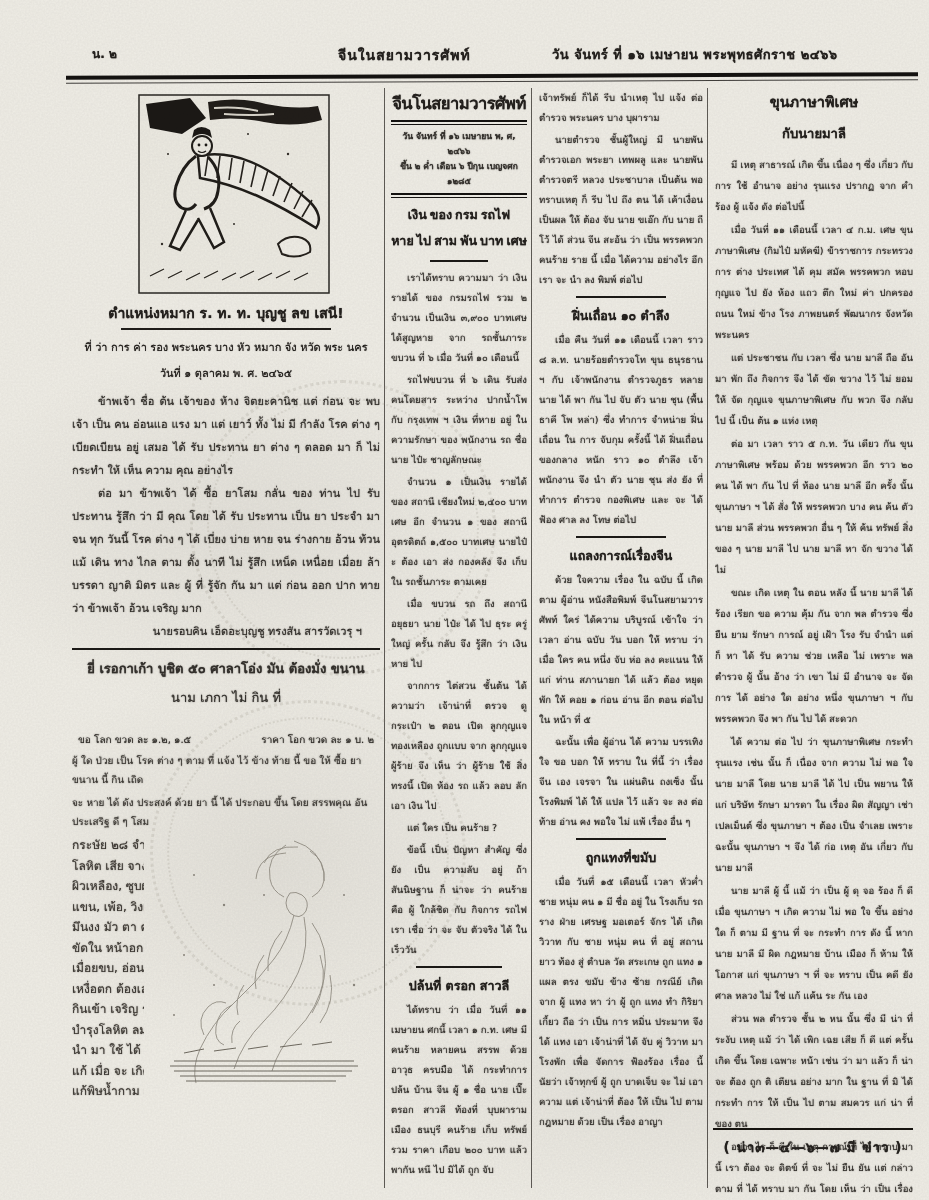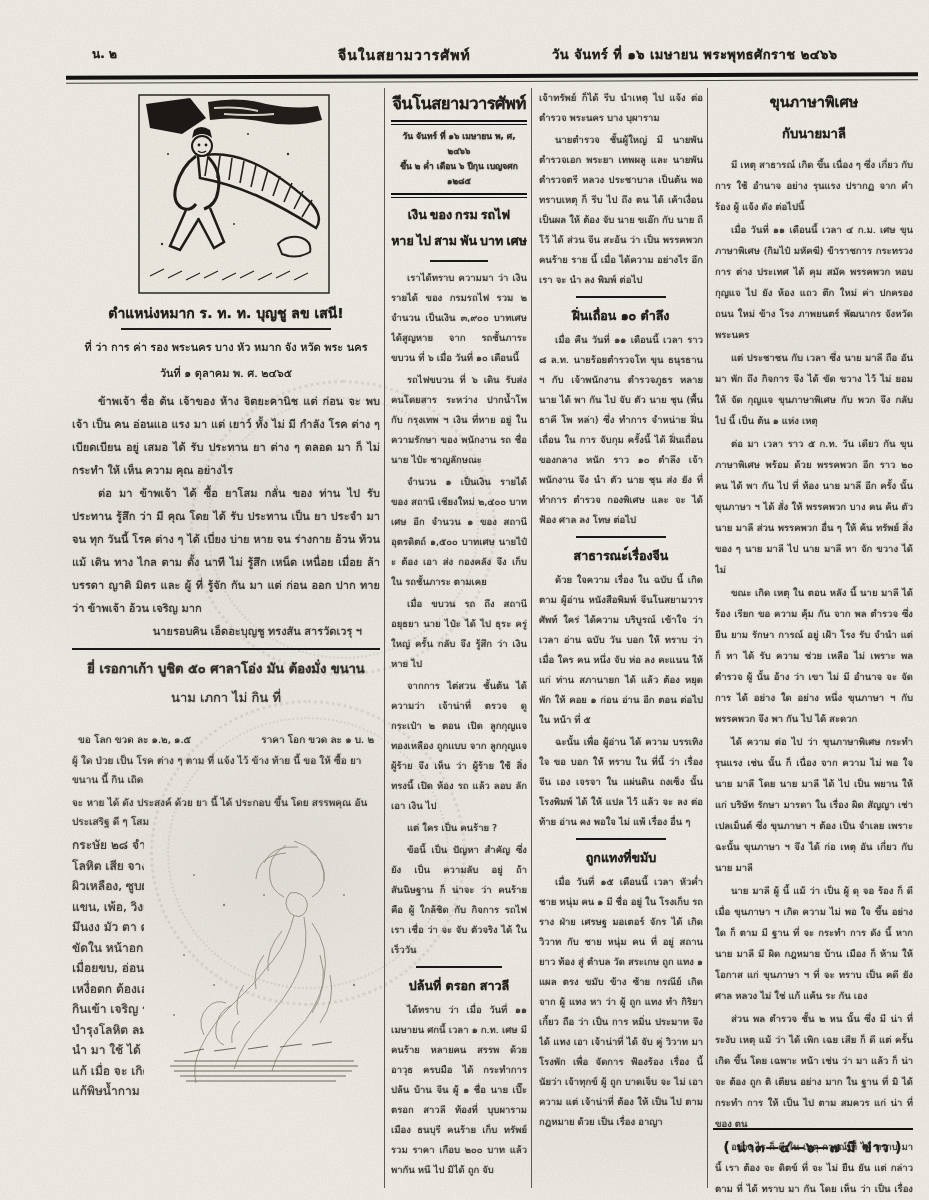--- a/index.html
+++ b/index.html
@@ -233,21 +233,21 @@
     <div class="body-s blurink">
       <p style="text-indent:0">เจ้าทรัพย์ ก็ได้ รีบ นำเหตุ ไป แจ้ง ต่อ ตำรวจ พระนคร บาง บุผาราม</p>
       <p>นายตำรวจ ชั้นผู้ใหญ่ มี นายพันตำรวจเอก พระยา เทพผลู และ นายพันตำรวจตรี หลวง ประชาบาล เป็นต้น พอ ทราบเหตุ ก็ รีบ ไป ถึง ตน ได้ เค้าเงื่อน เป็นผล ให้ ต้อง จับ นาย ขเอ๊ก กับ นาย ถีโว้ ได้ ส่วน จีน สะอ้น ว่า เป็น พรรคพวก คนร้าย ราย นี้ เมื่อ ได้ความ อย่างไร อีก เรา จะ นำ ลง พิมพ์ ต่อไป</p>
     </div>
     <div class="shortrule" style="width:90px"></div>
     <div class="sub ink">ฝิ่นเถื่อน ๑๐ ตำลึง</div>
     <div class="body-s blurink">
       <p>เมื่อ คืน วันที่ ๑๑ เดือนนี้ เวลา ราว ๘ ล.ท. นายร้อยตำรวจโท ขุน ธนุรธาน ฯ กับ เจ้าพนักงาน ตำรวจภูธร หลาย นาย ได้ พา กัน ไป จับ ตัว นาย ชุน (พื้น ธาคี โพ หล่า) ซึ่ง ทำการ จำหน่าย ฝิ่นเถื่อน ใน การ จับกุม ครั้งนี้ ได้ ฝิ่นเถื่อน ของกลาง หนัก ราว ๑๐ ตำลึง เจ้าพนักงาน จึง นำ ตัว นาย ชุน ส่ง ยัง ที่ ทำการ ตำรวจ กองพิเศษ และ จะ ได้ ฟ้อง ศาล ลง โทษ ต่อไป</p>
     </div>
     <div class="shortrule" style="width:90px"></div>
-    <div class="sub ink">สาธารณะ์เรื่องจีน</div>
+    <div class="sub ink">แถลงการณ์เรื่องจีน</div>
     <div class="body-s blurink">
       <p>ด้วย ใจความ เรื่อง ใน ฉบับ นี้ เกิด ตาม ผู้อ่าน หนังสือพิมพ์ จีนโนสยามวารศัพท์ ใคร่ ได้ความ บริบูรณ์ เข้าใจ ว่า เวลา อ่าน ฉบับ วัน บอก ให้ ทราบ ว่า เมื่อ ใคร คน หนึ่ง จับ ห่อ ลง คะแนน ให้ แก่ ท่าน สภานายก ได้ แล้ว ต้อง หยุด พัก ให้ คอย ๑ ก่อน อ่าน อีก ตอน ต่อไป ใน หน้า ที่ ๕</p>
       <p>ฉะนั้น เพื่อ ผู้อ่าน ได้ ความ บรรเทิง ใจ ขอ บอก ให้ ทราบ ใน ที่นี้ ว่า เรื่อง จีน เอง เจรจา ใน แผ่นดิน ถงเซ็ง นั้น โรงพิมพ์ ได้ ให้ แปล ไว้ แล้ว จะ ลง ต่อ ท้าย อ่าน คง พอใจ ไม่ แพ้ เรื่อง อื่น ๆ</p>
     </div>
     <div class="shortrule" style="width:90px"></div>
     <div class="sub ink">ถูกแทงที่ขมับ</div>
     <div class="body-s blurink">
       <p>เมื่อ วันที่ ๑๕ เดือนนี้ เวลา หัวค่ำ ชาย หนุ่ม คน ๑ มี ชื่อ อยู่ ใน โรงเก็บ รถราง ฝ่าย เศรษฐ มอเตอร์ จักร ได้ เกิด วิวาท กับ ชาย หนุ่ม คน ที่ อยู่ สถาน ยาว ท้อง สู่ ตำบล วัด สระเกษ ถูก แทง ๑ แผล ตรง ขมับ ข้าง ซ้าย กรณีย์ เกิด จาก ผู้ แทง หา ว่า ผู้ ถูก แทง ทำ กิริยา เกี้ยว ถือ ว่า เป็น การ หมิ่น ประมาท จึง ได้ แทง เอา เจ้าน่าที่ ได้ จับ คู่ วิวาท มา โรงพัก เพื่อ จัดการ ฟ้องร้อง เรื่อง นี้ นัยว่า เจ้าทุกข์ ผู้ ถูก บาดเจ็บ จะ ไม่ เอา ความ แต่ เจ้าน่าที่ ต้อง ให้ เป็น ไป ตาม กฎหมาย ด้วย เป็น เรื่อง อาญา</p>
     </div>
   </div>

